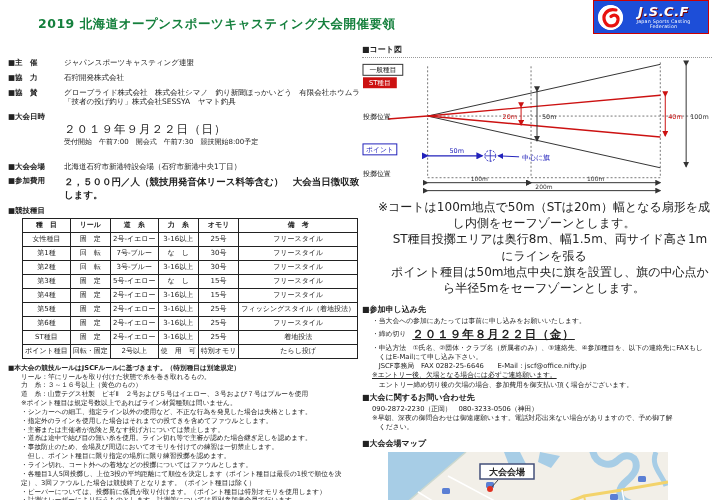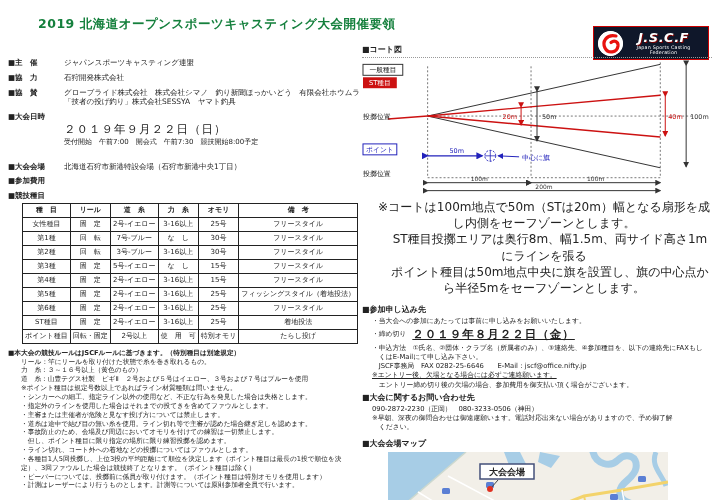--- a/index.html
+++ b/index.html
@@ -1,20 +1,20 @@
 <!DOCTYPE html>
 <html><head>
 <meta charset="utf-8">
 <style>
   html,body{margin:0;padding:0;background:#e9e9e9;}
   #page{position:relative;width:715px;height:500px;background:#ffffff;overflow:hidden;
         font-family:"DejaVu Sans","Liberation Sans",sans-serif;color:#222;}
   
   #doc-title{position:absolute;left:38px;top:16px;font-size:12.5px;font-weight:bold;color:#15803d;letter-spacing:.5px;}
-  #logo{position:absolute;right:6px;top:26px;width:116px;height:34px;background:#0f172a;border-radius:0;
+  #logo{position:absolute;right:6px;top:0;width:116px;height:34px;background:#1d4ed8;border-radius:0;
         display:flex;align-items:center;padding:0 5px;box-sizing:border-box;box-shadow:0 0 0 1px #c00 inset;}
   #logo .mark{width:25px;height:25px;background:#fff;border-radius:50%;flex:0 0 auto;}
   #logo .txt{flex:1;text-align:center;line-height:1;}
   #logo .jscf{font-size:13px;font-weight:bold;font-style:italic;color:#fff;text-shadow:1px 1px 0 #7c0000;letter-spacing:.5px;}
   #logo .tag{font-size:4.8px;color:#fff;margin-top:2px;letter-spacing:.2px;}
   
   #left{position:absolute;left:8px;top:58px;width:352px;}
   .inforow{display:flex;margin-bottom:5px;font-size:7.5px;line-height:1.3;}
   .inforow .lab{width:56px;flex:0 0 auto;font-weight:bold;}
   .inforow .val{flex:1;white-space:pre-line;}
@@ -78,20 +78,21 @@
         <span class="bigval">２０１９年９月２２日（日）</span>
         <span class="subval" style="display:block">受付開始　午前7:00　開会式　午前7:30　競技開始8:00予定</span>
       </span>
     </div>
     <div class="inforow">
       <span class="lab">■大会会場</span>
       <span class="val">北海道石狩市新港特設会場（石狩市新港中央1丁目）</span>
     </div>
     <div class="inforow">
       <span class="lab">■参加費用</span>
+      <span class="val" style="font-size:9.5px;font-weight:bold">２，５００円／人（競技用発音体リース料等含む）　大会当日徴収致します。</span>
     </div>
     <div class="inforow" style="margin-bottom:2px">
       <span class="lab">■競技種目</span>
     </div>
 
     <table id="events">
       <colgroup>
           <col style="width:52px">
           <col style="width:40px">
           <col style="width:56px">

